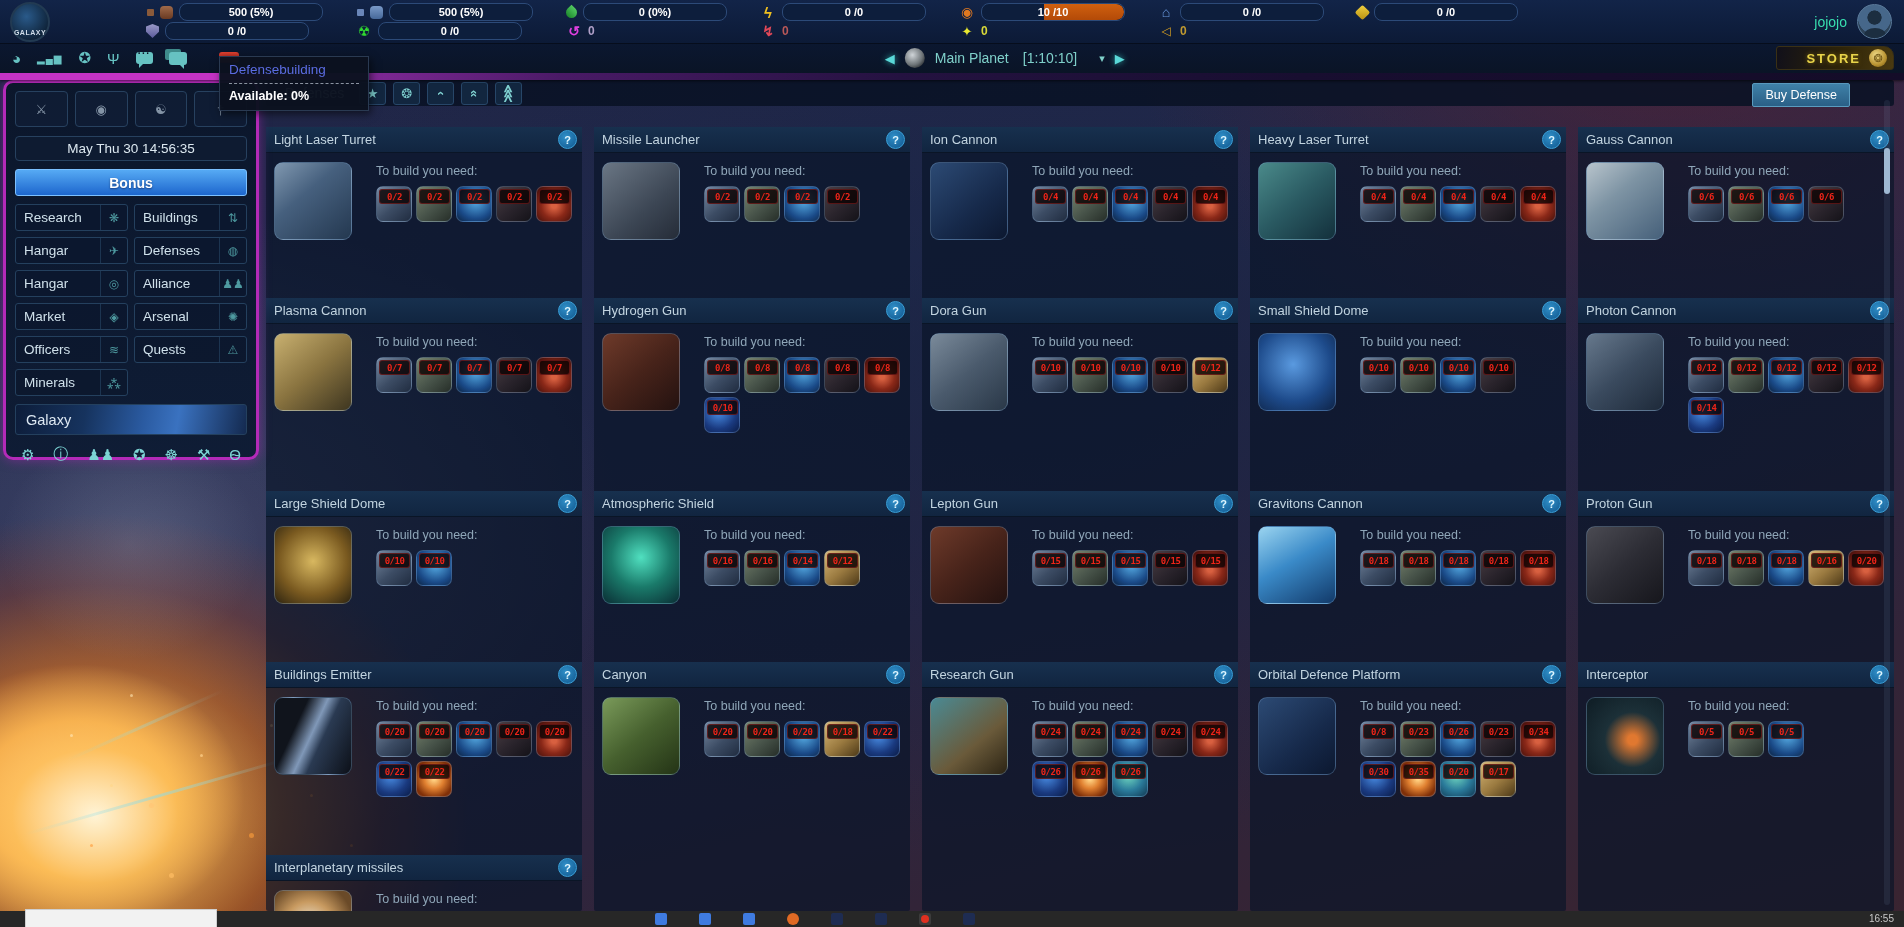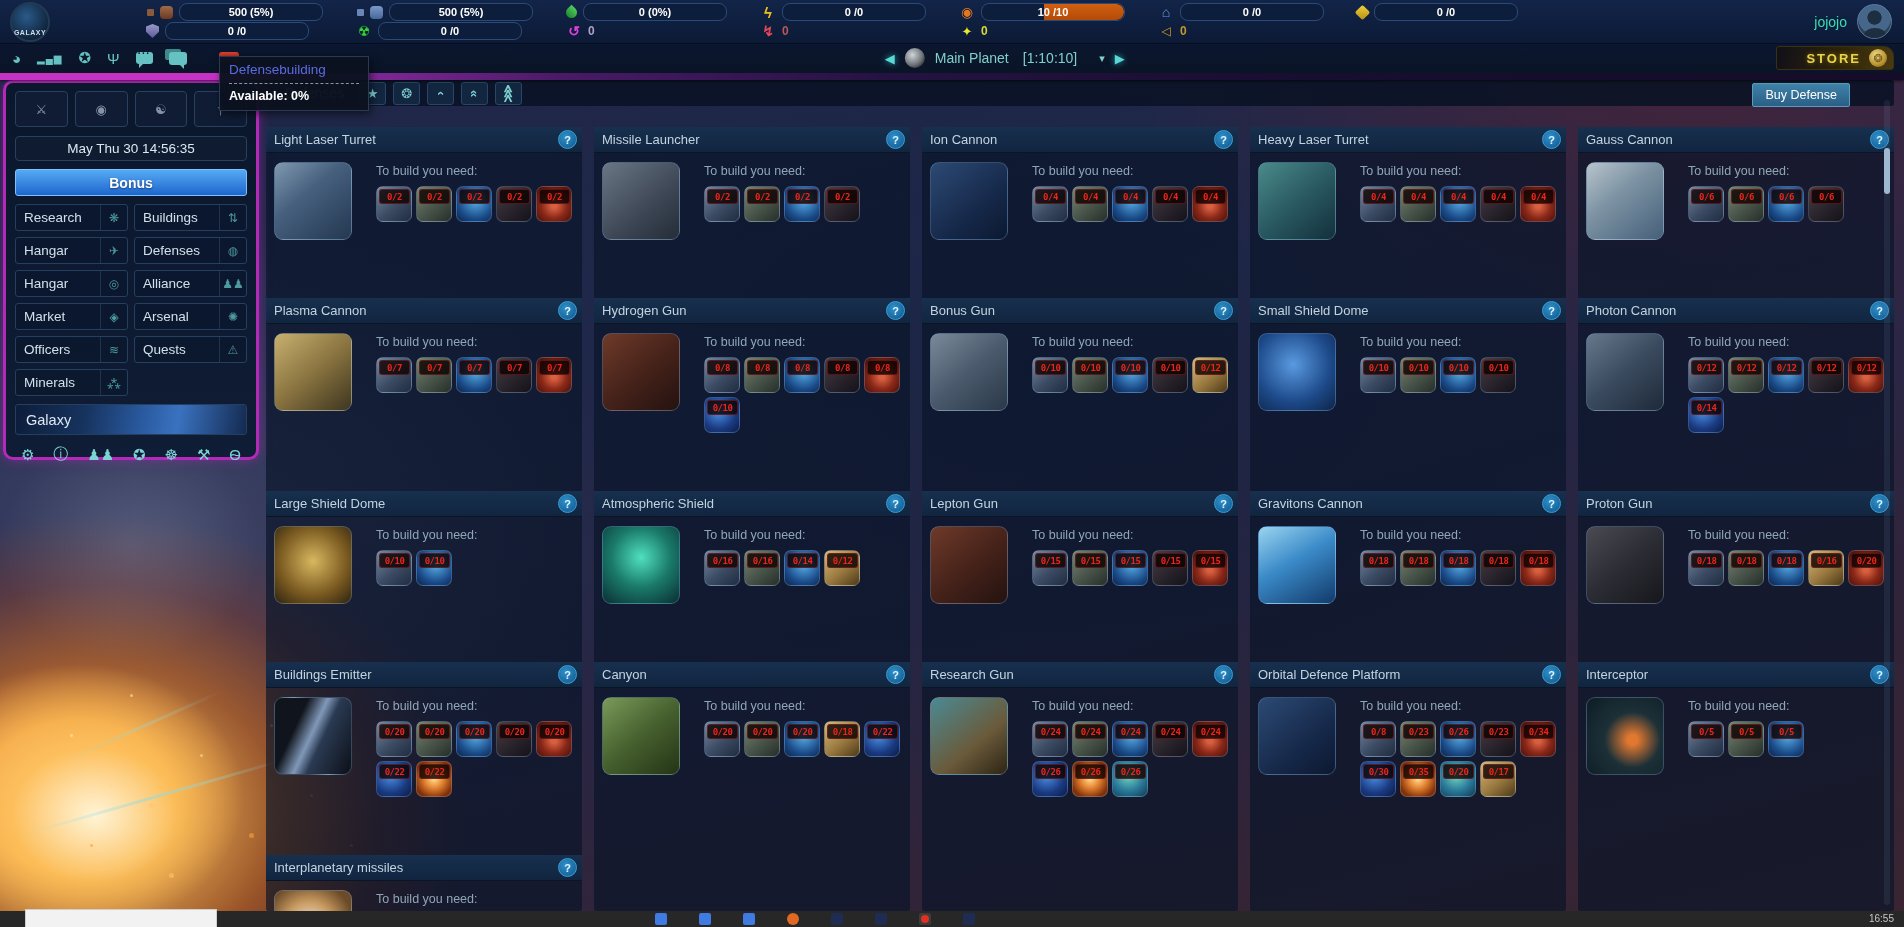--- a/index.html
+++ b/index.html
@@ -611,21 +611,21 @@
                 </div>
                 <div class="tile tl-blue2">
                   <div class="badge">0/10</div>
                 </div>
               </div>
             </div>
           </div>
         </div>
         <div class="card">
           <div class="card-h">
-            <span class="card-title">Bonus Gun</span>
+            <span class="card-title">Dora Gun</span>
             <div class="help">?</div>
           </div>
           <div class="card-b">
             <div class="thumb th-grayblue"></div>
             <div class="card-r">
               <div class="need">To build you need:</div>
               <div class="tiles">
                 <div class="tile tl-steel">
                   <div class="badge">0/10</div>
                 </div>

